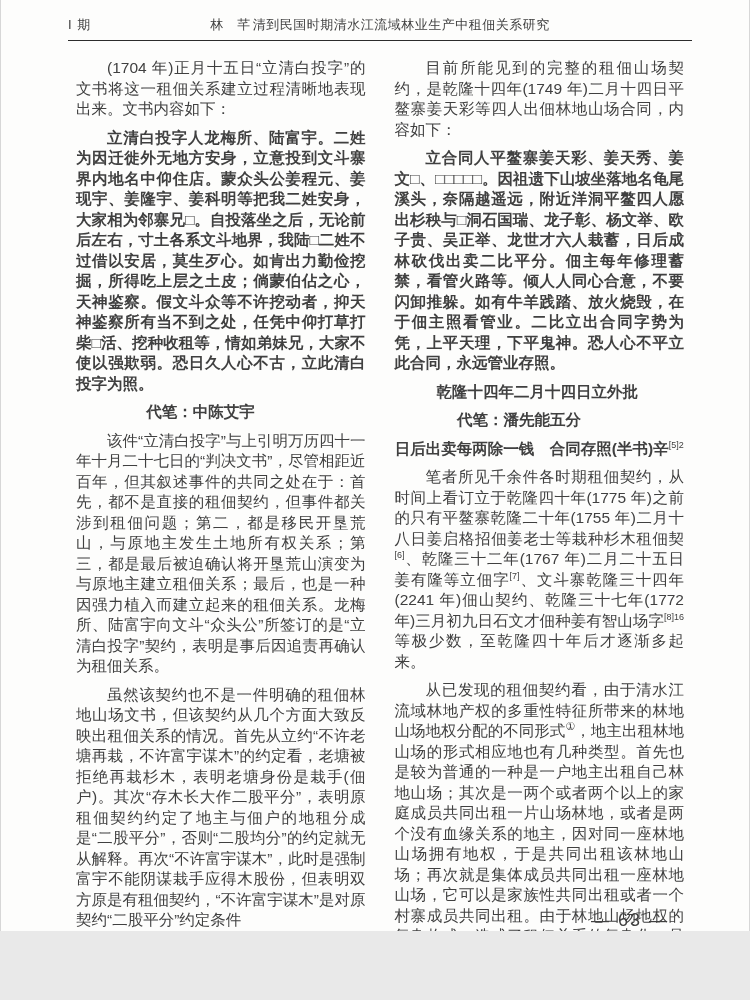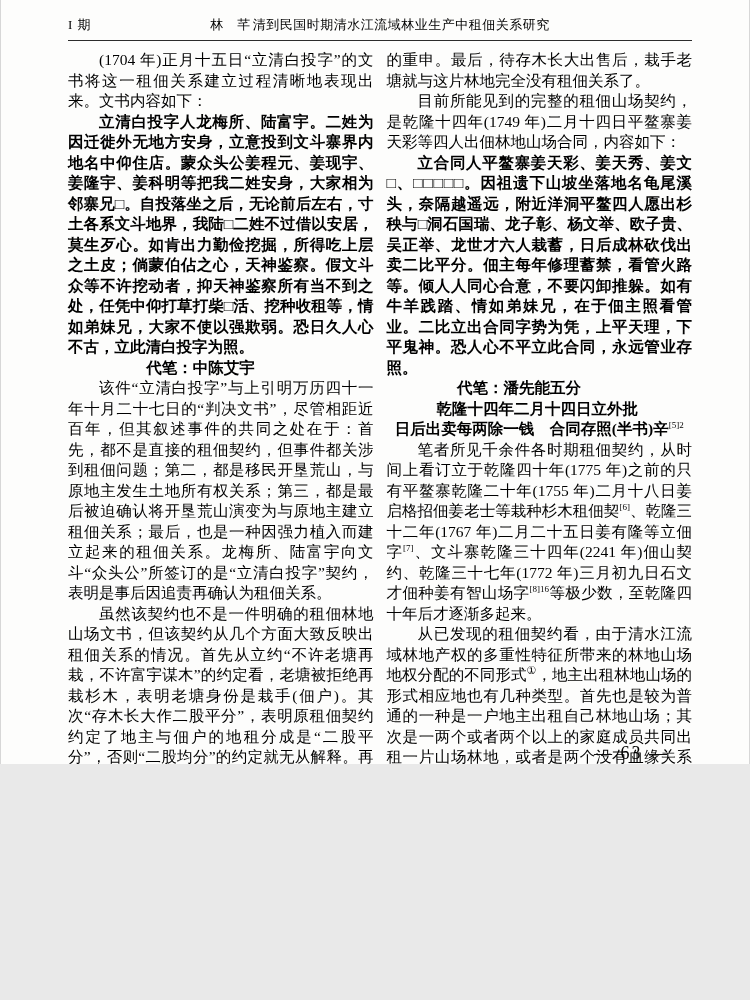--- a/index.html
+++ b/index.html
@@ -1,37 +1,37 @@
 <!DOCTYPE html>
 <html><head>
 <meta charset="utf-8">
 <style>
   html,body { margin:0; padding:0; background:#e9e9e9; }
   .page {
     position:relative;
-    width:750px; height:764px;
+    width:750px; height:931px;
     margin:0 auto;
     box-sizing:border-box;
     background:#fdfdfc;
     padding:14px 57px 0 67px;
-    font-family:Liberation Serif, serif;
-    color:#000000;
+    font-family:Liberation Sans, sans-serif;
+    color:#404040;
     overflow:hidden;
     border-left:1px solid #d7d7d7;
     border-right:1px solid #d7d7d7;
   }
   .hdr { position:relative; height:22px; font-size:13px; }
   .hdr .issue { position:absolute; left:0; top:2px; letter-spacing:1px; }
   .hdr .center { position:absolute; left:0; right:0; top:2px; text-align:center; letter-spacing:0.5px; }
   .hdr .author { margin-right:2px; }
   .hdr-rule { border:none; border-top:1.3px solid #2c2c2c; margin:4px 0 0 0; }
 
   main.cols { display:flex; gap:13px; margin-top:9px; }
   .col { width:306px; font-size:15.5px; line-height:20.5px; text-align:justify; }
-  .col p { margin:0; text-indent:2em; }
+  .col p { margin:8px; text-indent:2em; }
   .contract { font-weight:600; }
   .line-r { text-indent:0 !important; text-align:center; }
   .pad-r-lg { padding-right:2.6em; }
   .pad-r-sm { padding-right:0.25em; }
   sup.cite { font-size:9px; line-height:0; vertical-align:super; font-weight:normal; }
   sup.fnmark { font-size:11px; line-height:0; vertical-align:super; }
   .heading { font-weight:bold; margin:5px 0 4px 0 !important; }
 
   .pagenum { position:absolute; right:80px; bottom:0; font-size:18px; letter-spacing:2px; }
 </style>
@@ -52,25 +52,24 @@
 
     <section class="col">
       <p>(1704 年)正月十五日“立清白投字”的文书将这一租佃关系建立过程清晰地表现出来。文书内容如下：</p>
       <p class="contract">立清白投字人龙梅所、陆富宇。二姓为因迁徙外无地方安身，立意投到文斗寨界内地名中仰住店。蒙众头公姜程元、姜现宇、姜隆宇、姜科明等把我二姓安身，大家相为邻寨兄□。自投落坐之后，无论前后左右，寸土各系文斗地界，我陆□二姓不过借以安居，莫生歹心。如肯出力勤俭挖掘，所得吃上层之土皮；倘蒙伯佔之心，天神鉴察。假文斗众等不许挖动者，抑天神鉴察所有当不到之处，任凭中仰打草打柴□活、挖种收租等，情如弟妹兄，大家不使以强欺弱。恐日久人心不古，立此清白投字为照。</p>
       <p class="contract line-r pad-r-lg">代笔：中陈艾宇</p>
       <p>该件“立清白投字”与上引明万历四十一年十月二十七日的“判决文书”，尽管相距近百年，但其叙述事件的共同之处在于：首先，都不是直接的租佃契约，但事件都关涉到租佃问题；第二，都是移民开垦荒山，与原地主发生土地所有权关系；第三，都是最后被迫确认将开垦荒山演变为与原地主建立租佃关系；最后，也是一种因强力植入而建立起来的租佃关系。龙梅所、陆富宇向文斗“众头公”所签订的是“立清白投字”契约，表明是事后因追责再确认为租佃关系。</p>
       <p>虽然该契约也不是一件明确的租佃林地山场文书，但该契约从几个方面大致反映出租佃关系的情况。首先从立约“不许老塘再栽，不许富宇谋木”的约定看，老塘被拒绝再栽杉木，表明老塘身份是栽手(佃户)。其次“存木长大作二股平分”，表明原租佃契约约定了地主与佃户的地租分成是“二股平分”，否则“二股均分”的约定就无从解释。再次“不许富宇谋木”，此时是强制富宇不能阴谋栽手应得木股份，但表明双方原是有租佃契约，“不许富宇谋木”是对原契约“二股平分”约定条件</p>
     </section>
 
     <section class="col">
-      <p style="text-indent:0;">的重申。最后，待存木长大出售后，栽手老塘就与这片林地完全没有租佃关系了。</p>
       <p>目前所能见到的完整的租佃山场契约，是乾隆十四年(1749 年)二月十四日平鳌寨姜天彩等四人出佃林地山场合同，内容如下：</p>
-      <p class="contract">立合同人平鳌寨姜天彩、姜天秀、姜文□、□□□□□。因祖遗下山坡坐落地名龟尾溪头，奈隔越遥远，附近洋洞平鳌四人愿出杉秧与□洞石国瑞、龙子彰、杨文举、欧子贵、吴正举、龙世才六人栽蓄，日后成林砍伐出卖二比平分。佃主每年修理蓄禁，看管火路等。倾人人同心合意，不要闪卸推躲。如有牛羊践踏、情如弟妹兄，在于佃主照看管业。二比立出合同字势为凭，上平天理，下平鬼神。恐人心不平立此合同，永远管业存照。</p>
+      <p class="contract">立合同人平鳌寨姜天彩、姜天秀、姜文□、□□□□□。因祖遗下山坡坐落地名龟尾溪头，奈隔越遥远，附近洋洞平鳌四人愿出杉秧与□洞石国瑞、龙子彰、杨文举、欧子贵、吴正举、龙世才六人栽蓄，日后成林砍伐出卖二比平分。佃主每年修理蓄禁，看管火路等。倾人人同心合意，不要闪卸推躲。如有牛羊践踏、放火烧毁，在于佃主照看管业。二比立出合同字势为凭，上平天理，下平鬼神。恐人心不平立此合同，永远管业存照。</p>
+      <p class="contract line-r pad-r-sm">乾隆十四年二月十四日立外批</p>
       <p class="contract line-r pad-r-lg">代笔：潘先能五分</p>
-      <p class="contract line-r pad-r-sm">乾隆十四年二月十四日立外批</p>
       <p class="contract line-r"><span>日后出卖每两除一钱　合同存照(半书)辛</span><sup class="cite">[5]2</sup></p>
       <p><span>笔者所见千余件各时期租佃契约，从时间上看订立于乾隆四十年(1775 年)之前的只有平鳌寨乾隆二十年(1755 年)二月十八日姜启格招佃姜老士等栽种杉木租佃契</span><sup class="cite">[6]</sup><span>、乾隆三十二年(1767 年)二月二十五日姜有隆等立佃字</span><sup class="cite">[7]</sup><span>、文斗寨乾隆三十四年(2241 年)佃山契约、乾隆三十七年(1772 年)三月初九日石文才佃种姜有智山场字</span><sup class="cite">[8]16</sup><span>等极少数，至乾隆四十年后才逐渐多起来。</span></p>
       <p><span>从已发现的租佃契约看，由于清水江流域林地产权的多重性特征所带来的林地山场地权分配的不同形式</span><sup class="fnmark">①</sup><span>，地主出租林地山场的形式相应地也有几种类型。首先也是较为普通的一种是一户地主出租自己林地山场；其次是一两个或者两个以上的家庭成员共同出租一片山场林地，或者是两个没有血缘关系的地主，因对同一座林地山场拥有地权，于是共同出租该林地山场；再次就是集体成员共同出租一座林地山场，它可以是家族性共同出租或者一个村寨成员共同出租。由于林地山场地权的复杂构成，造成了租佃关系的复杂化，是清水江流域林业生产中林地山场经营的一大特征。</span></p>
       <p>据上引乾隆八年契约，表明至少在乾隆初期租佃关系就出现在林业生产领域内，到民国时期一直成为林地经营与林业生产的方式之一。那么，这一</p>
     </section>
 
   </main>
 
   <div class="pagenum">— 63 —</div>
 

